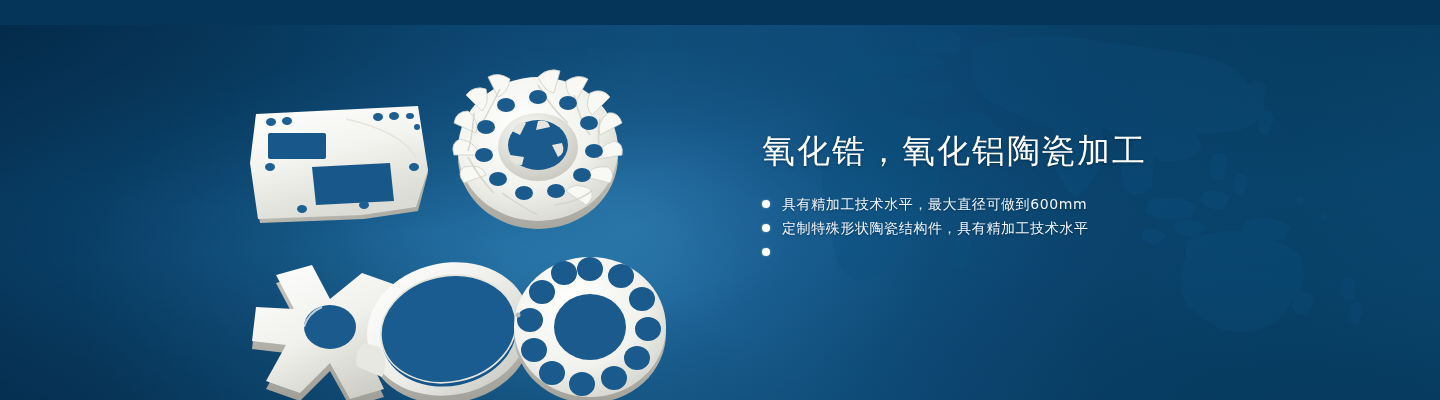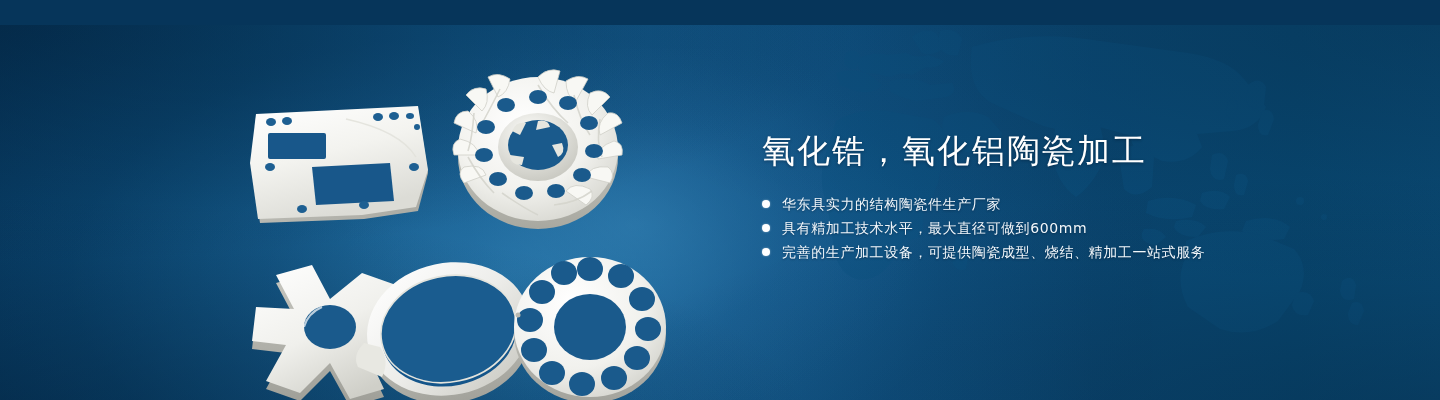--- a/index.html
+++ b/index.html
@@ -345,32 +345,31 @@
     </svg>
 
   </div>
 
   <div class="textblock">
 
     <div class="headline">氧化锆，氧化铝陶瓷加工</div>
 
     <div class="bullets">
 
-      <div class="bullet">
-        <span class="dot"></span>
-        <span class="btxt">华东具实力的结构陶瓷件生产厂家</span>
-      </div>
 
       <div class="bullet">
         <span class="dot"></span>
         <span class="btxt">具有精加工技术水平，最大直径可做到600mm</span>
       </div>
 
-
       <div class="bullet">
         <span class="dot"></span>
-        <span class="btxt">完善的生产加工设备，可提供陶瓷成型、烧结、精加工一站式服务</span>
+        <span class="btxt">定制特殊形状陶瓷结构件，具有精加工技术水平</span>
+      </div>
+
+      <div class="bullet">
+        <span class="dot"></span>
       </div>
 
     </div>
   </div>
 
 </div>
 
 </body></html>

